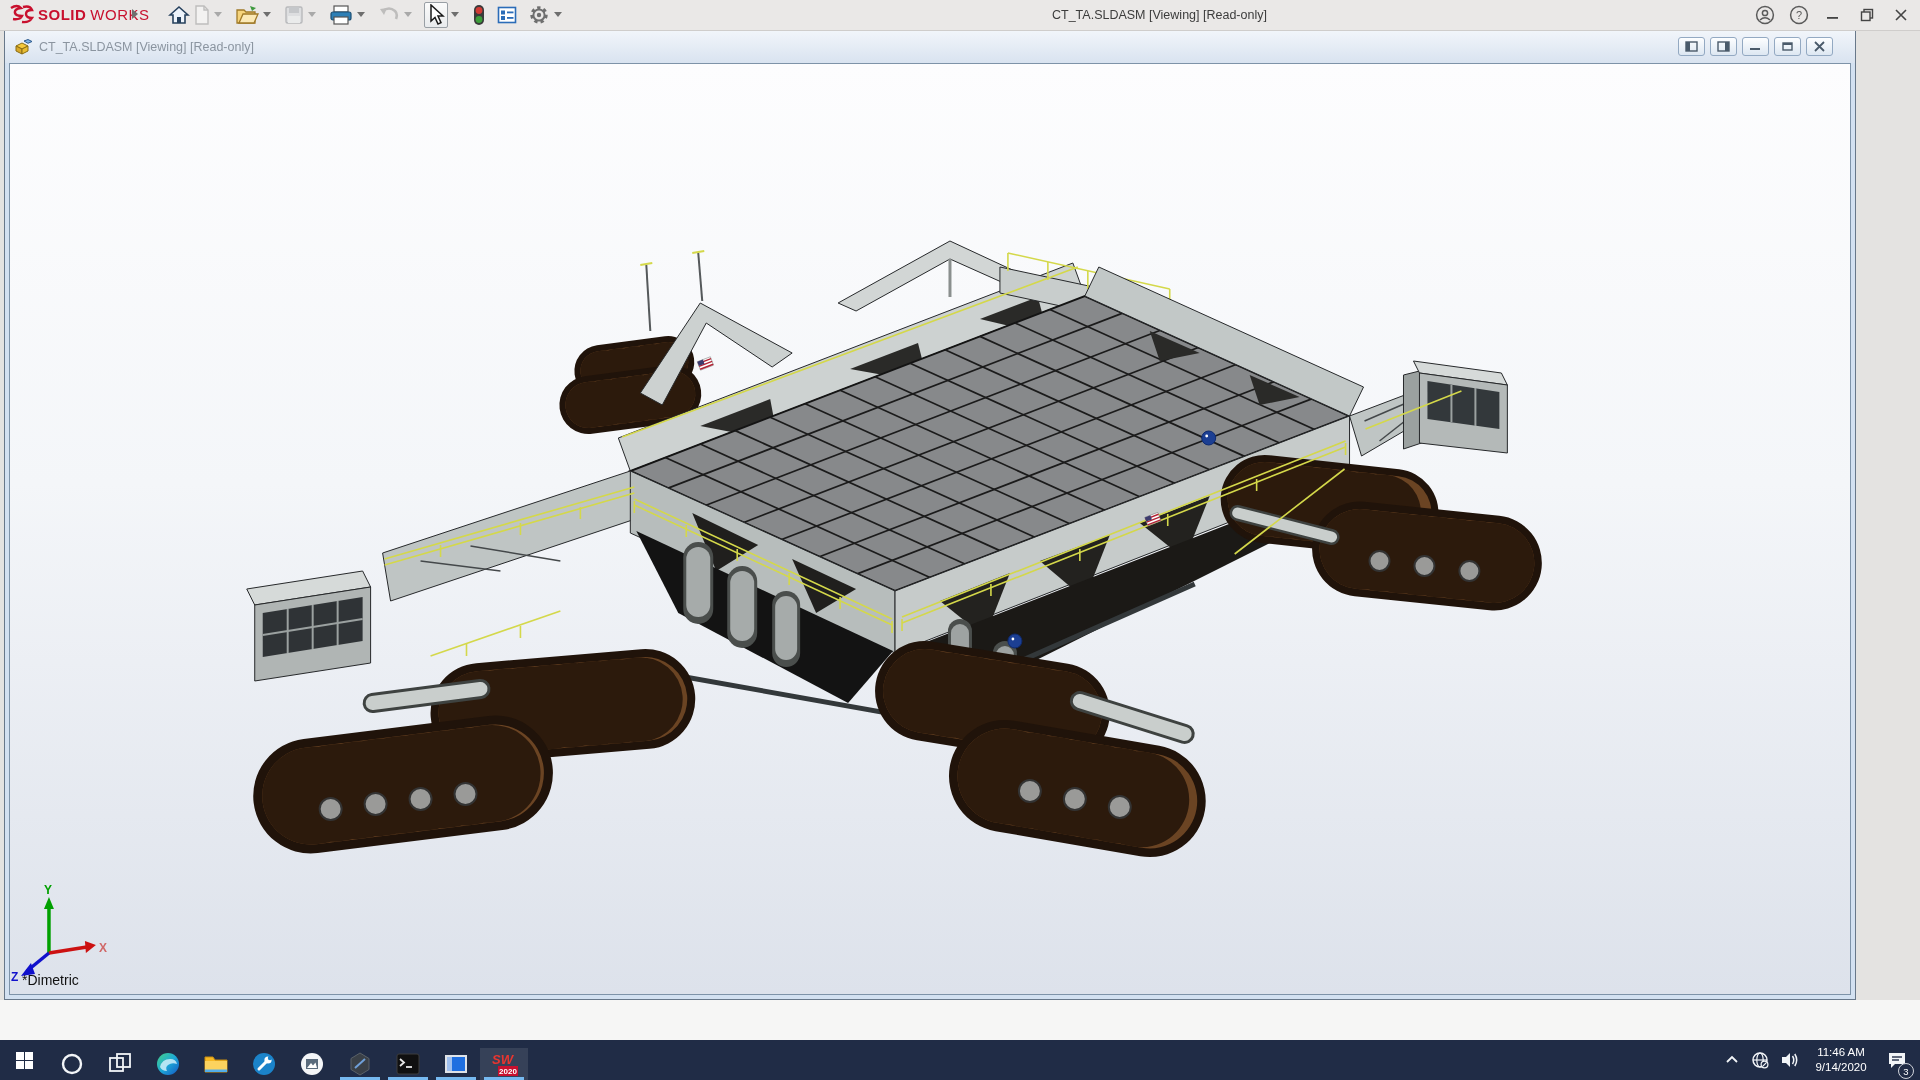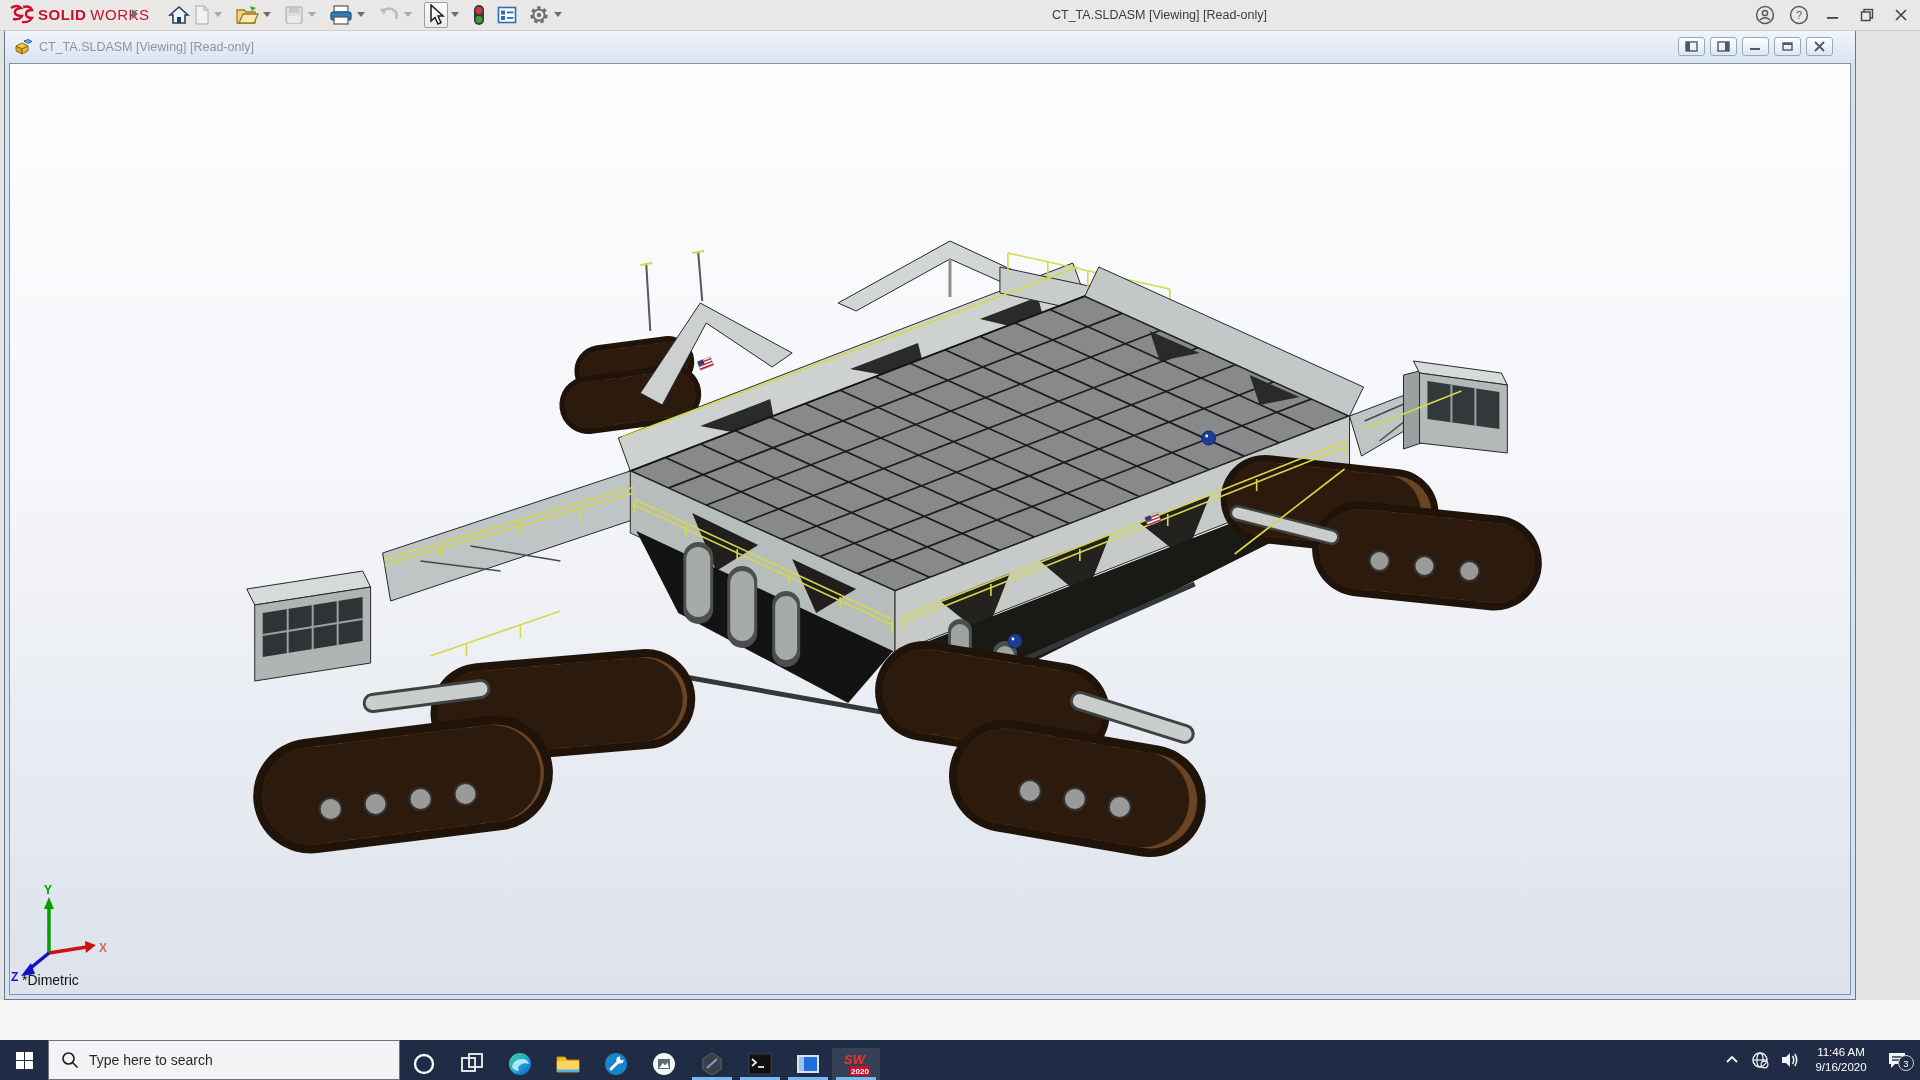--- a/index.html
+++ b/index.html
@@ -50,21 +50,21 @@
   .tb-start{width:48px;border:none;background:transparent;display:flex;align-items:center;justify-content:center;}
   .tb-search{width:352px;background:#f1f3f4;border:1px solid #6e7276;box-sizing:border-box;
     display:flex;align-items:center;}
   .tb-search input{border:none;background:transparent;outline:none;font-size:14px;color:#1b1b1b;width:280px;
     font-family:"Liberation Sans",sans-serif;}
   .tb-search input::placeholder{color:#1b1b1b;opacity:.95;}
   .tb-app{position:relative;width:48px;border:none;background:transparent;
     display:flex;align-items:center;justify-content:center;margin-top:8px;}
   .tb-app.open::after{content:"";position:absolute;bottom:0;left:4px;width:40px;height:3px;background:#76b9f0;}
   .tb-app.activeapp{background:rgba(255,255,255,.10);}
-  .tray{margin-left:auto;display:flex;align-items:center;gap:7px;padding-right:6px;}
+  .tray{margin-left:auto;display:flex;gap:7px;padding-right:6px;}
   .tray-btn{border:none;background:transparent;display:flex;align-items:center;justify-content:center;padding:2px;}
   .clock{color:#fff;font-size:11.5px;text-align:center;line-height:1.3;width:64px;}
   .notif{position:relative;width:34px;}
   .badge{position:absolute;right:0;bottom:1px;width:14px;height:14px;border:1px solid #cfd3da;border-radius:50%;
     color:#fff;font-size:9.5px;display:flex;align-items:center;justify-content:center;background:#202c46;}
 </style>
 </head>
 <body>
 
 <div class="screen">
@@ -501,27 +501,20 @@
 
   <footer class="taskbar">
     <button class="tb-start">
       <svg width="17" height="17" viewBox="0 0 17 17">
         <rect x="0" y="0" width="8" height="8" fill="#fff"></rect>
           <rect x="9" y="0" width="8" height="8" fill="#fff"></rect>
         <rect x="0" y="9" width="8" height="8" fill="#fff"></rect>
           <rect x="9" y="9" width="8" height="8" fill="#fff"></rect>
       </svg>
     </button>
-    <div class="tb-search">
-      <svg width="18" height="18" viewBox="0 0 18 18" style="margin:0 8px 0 12px;">
-        <circle cx="7.5" cy="7.5" r="5.5" fill="none" stroke="#1b1b1b" stroke-width="1.6"></circle>
-        <line x1="11.5" y1="11.5" x2="16.5" y2="16.5" stroke="#1b1b1b" stroke-width="1.6"></line>
-      </svg>
-      <input type="text" placeholder="Type here to search" style="">
-    </div>
     <button class="tb-app">
       <svg width="24" height="24">
         <circle cx="12" cy="12" r="9" fill="none" stroke="#f2f5f8" stroke-width="2.4"></circle>
       </svg>
     </button>
     <button class="tb-app">
       <svg width="24" height="24">
         <rect x="2" y="6" width="13" height="13" fill="none" stroke="#f2f5f8" stroke-width="1.8"></rect>
         <rect x="9" y="2" width="13" height="13" fill="none" stroke="#f2f5f8" stroke-width="1.8"></rect>
       </svg>
@@ -606,21 +599,21 @@
       </button>
       <button class="tray-btn">
         <svg width="20" height="18">
           <path d="M2,6 L6,6 L10,2 L10,16 L6,12 L2,12 Z" fill="#f2f5f8"></path>
           <path d="M12.5,5 Q15,9 12.5,13" fill="none" stroke="#f2f5f8" stroke-width="1.5"></path>
           <path d="M14.8,3 Q18.6,9 14.8,15" fill="none" stroke="#f2f5f8" stroke-width="1.5"></path>
         </svg>
       </button>
       <button class="tray-btn clock" style="display:block;">
         <div>11:46 AM</div>
-        <div>9/16/2020</div>
+        <div>9/14/2020</div>
       </button>
       <button class="tray-btn notif">
         <svg width="22" height="20">
           <path d="M3,3 L19,3 L19,14 L9,14 L5,18 L5,14 L3,14 Z" fill="#f2f5f8"></path>
           <line x1="6" y1="7" x2="16" y2="7" stroke="#202c46" stroke-width="1.4"></line>
           <line x1="6" y1="10" x2="13" y2="10" stroke="#202c46" stroke-width="1.4"></line>
         </svg>
         <span class="badge">3</span>
       </button>
     </div>

